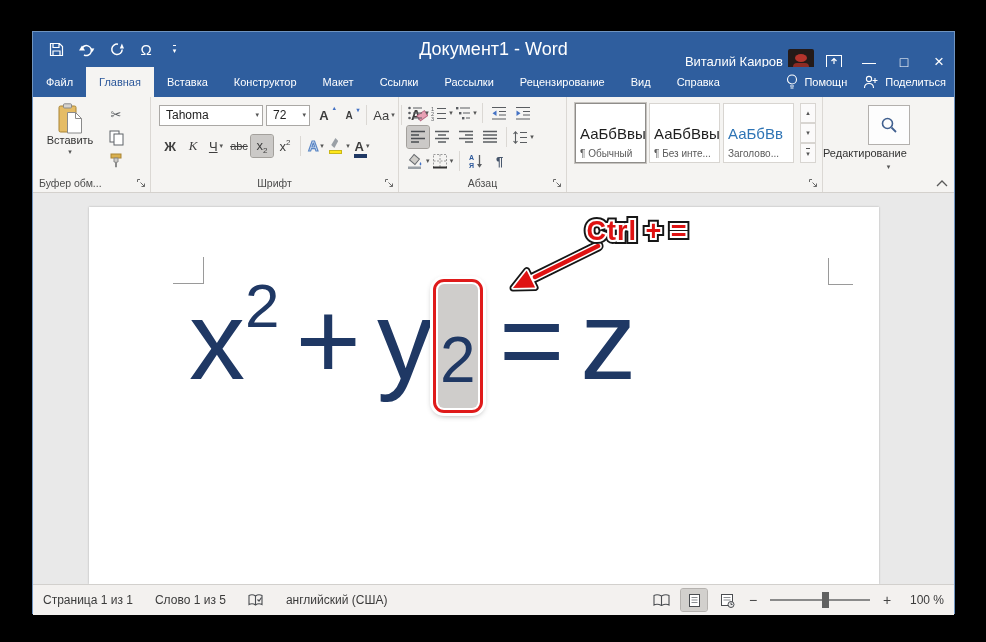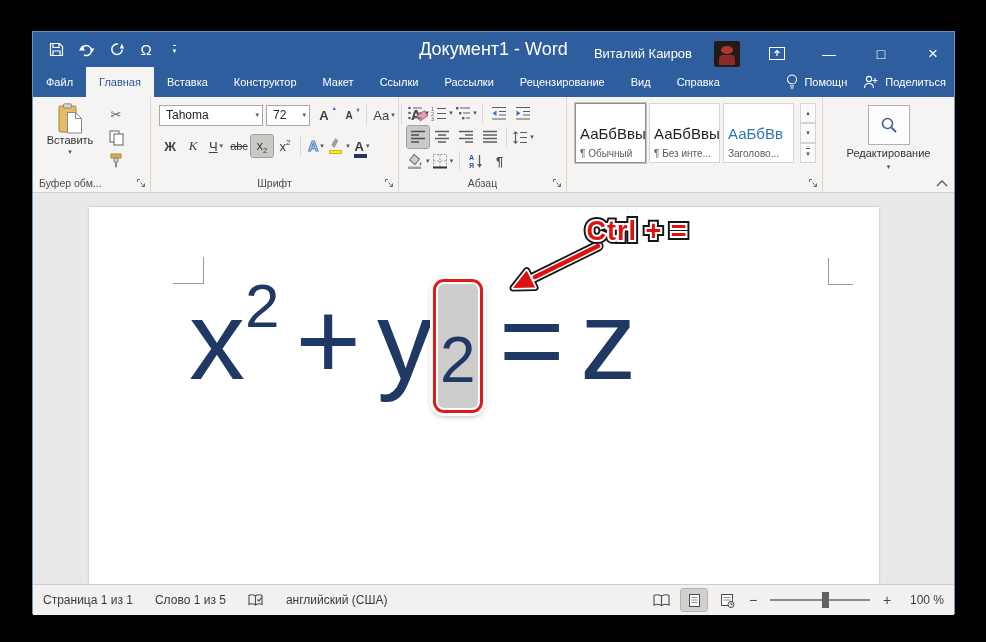--- a/index.html
+++ b/index.html
@@ -5,21 +5,21 @@
   html,body{margin:0;padding:0;width:986px;height:642px;overflow:hidden;background:#000;
     font-family:"Liberation Sans",sans-serif;-webkit-font-smoothing:antialiased;}
   .window{position:absolute;left:32px;top:31px;width:923px;height:583px;background:#fff;
     border:1px solid #6f94c0;box-sizing:border-box;}
   
   .titlebar{height:35px;background:#2f5e9e;display:flex;align-items:center;position:relative;color:#fff;}
   .qat{display:flex;align-items:center;gap:4px;padding-left:10px;}
   .qbtn{width:26px;height:26px;display:flex;align-items:center;justify-content:center;font-size:15px;color:#fff;}
   .qcaret{font-size:7px;margin-left:-3px;}
   .tb-title{position:absolute;left:0;right:0;text-align:center;font-size:18px;pointer-events:none;}
-  .tb-right{position:absolute;right:0;top:4px;height:35px;display:flex;align-items:center;gap:22px;padding-right:6px;}
+  .tb-right{position:absolute;right:0;top:12px;height:35px;display:flex;align-items:center;gap:5px;}
   .username{font-size:13px;}
   .avatar{width:26px;height:26px;background:#241a18;border-radius:2px;position:relative;overflow:hidden;}
   .avatar i{position:absolute;left:7px;top:5px;width:12px;height:8px;border-radius:50%;background:#b5342c;display:block;}
   .avatar b{position:absolute;left:5px;top:14px;width:16px;height:10px;border-radius:4px 4px 0 0;background:#8c2b25;display:block;}
   .winbtn{width:30px;height:28px;display:flex;align-items:center;justify-content:center;font-size:14px;color:#fff;}
   
   .tabsrow{height:30px;background:#2f5e9e;display:flex;align-items:stretch;color:#fff;font-size:11px;position:relative;}
   .tab{padding:0 13px;display:flex;align-items:center;}
   .tab.active{background:#f5f4f2;color:#2b579a;}
   .tabs-right{position:absolute;right:8px;top:0;height:30px;display:flex;align-items:center;gap:16px;}
@@ -77,21 +77,21 @@
   .card.sel{border:1px solid #8f8d8a;box-shadow:inset 0 0 0 1px #fff,0 0 0 1px #c6c3bf;}
   .prev{font-size:15px;color:#1e1e1e;white-space:nowrap;margin-bottom:6px;}
   .prev.h1{color:#2e74b5;}
   .capt{font-size:10px;color:#5a5a5a;white-space:nowrap;}
   .stscroll{position:absolute;right:6px;top:6px;width:16px;height:60px;display:flex;flex-direction:column;}
   .stscroll .sb{flex:1;border:1px solid #d8d5d1;background:#fbfafa;font-size:7px;color:#555;display:flex;align-items:center;justify-content:center;box-sizing:border-box;}
   .sb.more span{border-top:1px solid #555;padding-top:1px;}
   
   .g-edit{width:131px;border-right:none;}
   .editbtn{position:absolute;left:50%;top:8px;transform:translateX(-50%);width:40px;height:38px;border:1px solid #b3b0ad;background:#fdfdfd;display:flex;align-items:center;justify-content:center;}
-  .editlbl{position:absolute;top:50px;left:0;right:0;text-align:center;font-size:11px;color:#333;}
+  .editlbl{position:absolute;top:50px;left:0;right:0;text-align:left;font-size:11px;color:#333;}
   .editcar{position:absolute;top:66px;left:0;right:0;text-align:center;font-size:7px;color:#555;}
   .collapse{position:absolute;right:6px;bottom:5px;}
   
   .docarea{height:391px;background:#e9e9e9;position:relative;overflow:hidden;}
   .page{position:absolute;left:56px;top:14px;width:790px;height:377px;background:#fff;box-shadow:0 0 2px rgba(0,0,0,.25);}
   .cropL{position:absolute;left:84px;top:50px;width:30px;height:26px;border-right:1px solid #9a9a9a;border-bottom:1px solid #9a9a9a;}
   .cropR{position:absolute;left:739px;top:51px;width:24px;height:26px;border-left:1px solid #9a9a9a;border-bottom:1px solid #9a9a9a;}
   .formula{position:absolute;left:100px;top:60px;font-size:112px;color:#1f3864;white-space:nowrap;line-height:1.25;}
   .formula .supd{font-size:62px;vertical-align:52px;}
   .formula .op{margin:0 16px;}

